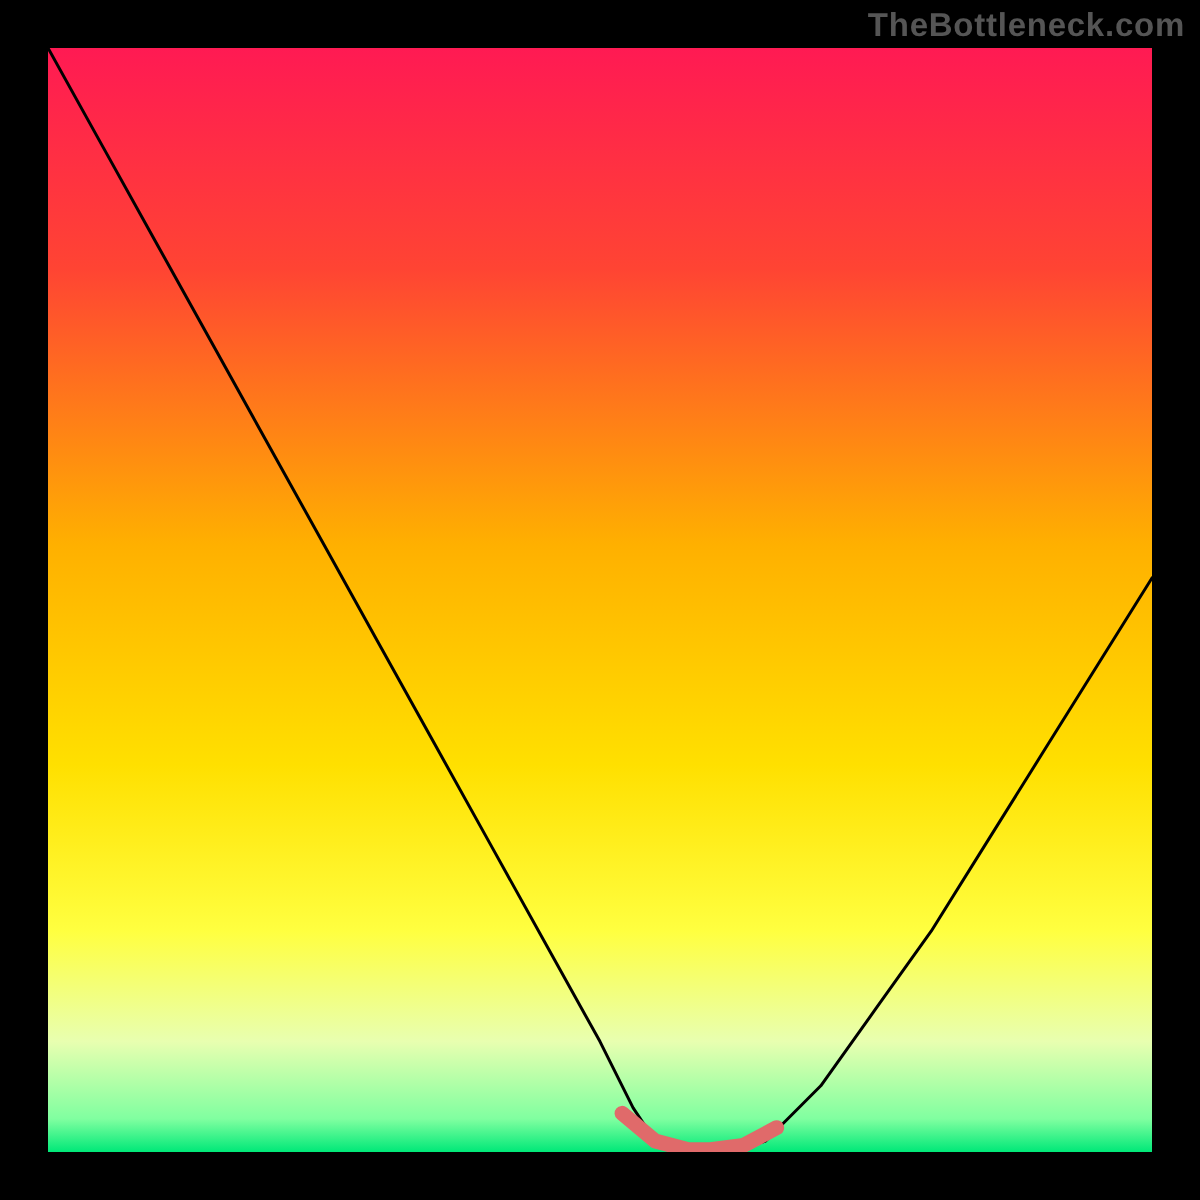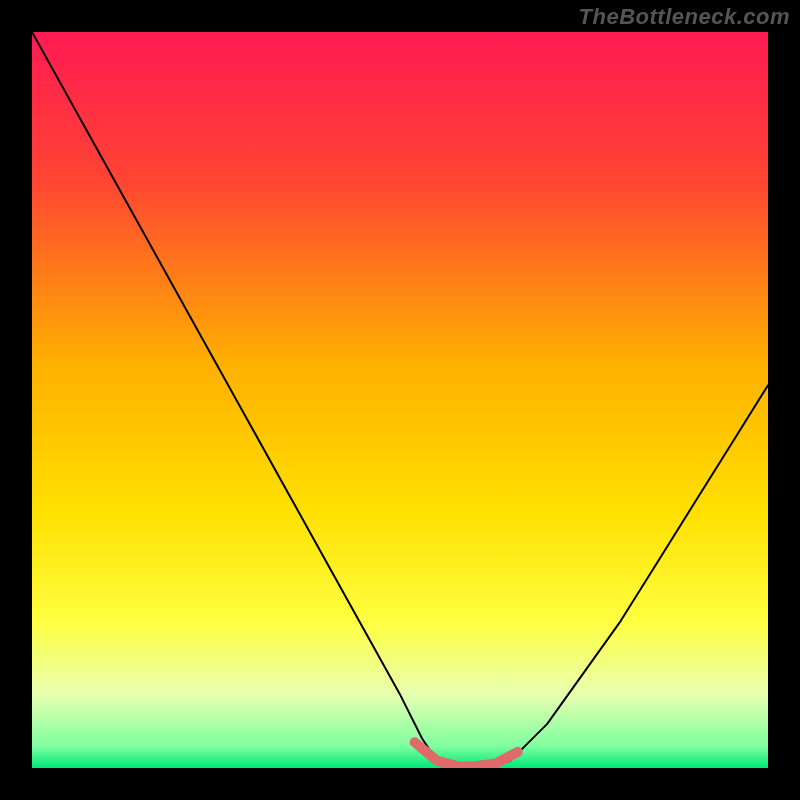--- a/index.html
+++ b/index.html
@@ -19,21 +19,20 @@
   }
   .watermark {
     position: absolute;
     top: 4px;
     right: 10px;
     color: #555;
     font-size: 22px;
     font-weight: bold;
     letter-spacing: 0.5px;
     z-index: 50;
-    font-style: italic;
   }
   svg.chart {
     position: absolute;
     left: 32px;
     top: 32px;
     width: 736px;
     height: 736px;
     display: block;
   }
 </style>

